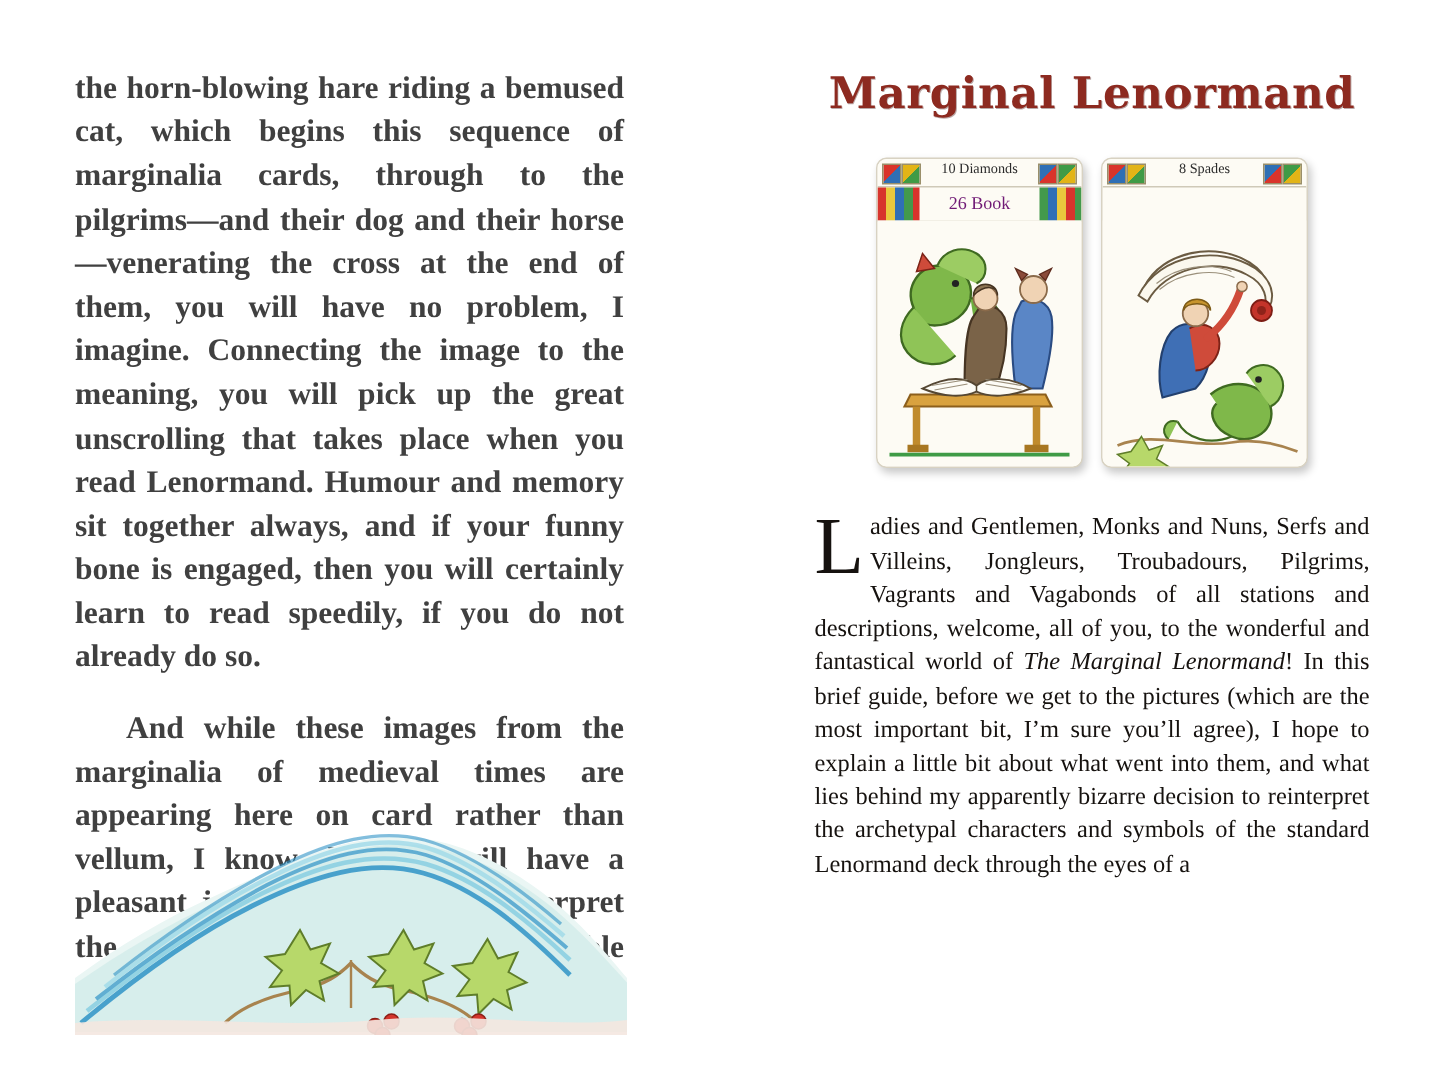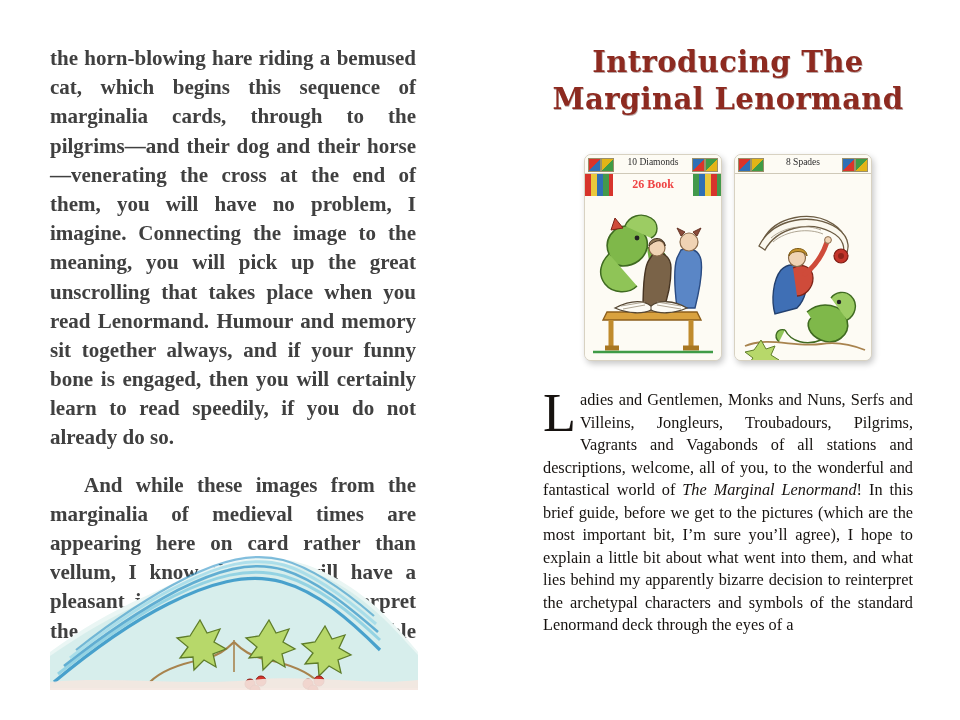--- a/index.html
+++ b/index.html
@@ -78,21 +78,21 @@
     color: #8d2a20;
     text-shadow: 0.6px 0.6px 0 rgba(60,10,5,0.35);
   }
   .heading .line {
     display: block;
     white-space: nowrap;
   }
 
   
   .cards {
-    margin-top: 36px;
+    margin-top: 24px;
     display: flex;
     justify-content: center;
     gap: 12px;
   }
   .card {
     width: 136px;
     height: 205px;
     background: #fdfbf4;
     border: 1px solid #d8d2c2;
     border-radius: 7px;
@@ -132,23 +132,23 @@
   .card-title-row {
     height: 22px;
     position: relative;
     border-bottom: 1px solid #cfc9b8;
   }
   .card-title {
     position: absolute;
     left: 0; right: 0; top: 3px;
     text-align: center;
     font-family: "Liberation Serif", serif;
-    font-weight: bold;
+    font-weight: normal;
     font-size: 12px;
-    color: #ef4444;
+    color: #701a75;
   }
   .stripe {
     position: absolute;
     top: 0;
     width: 28px;
     height: 22px;
   }
   .stripe.left { left: 0; background: repeating-linear-gradient(90deg,#d7342c 0 6px,#e9c93d 6px 12px,#2f6fb5 12px 18px,#43994b 18px 24px,#d7342c 24px 28px); }
   .stripe.right { right: 0; background: repeating-linear-gradient(90deg,#43994b 0 6px,#2f6fb5 6px 12px,#e9c93d 12px 18px,#d7342c 18px 24px,#43994b 24px 28px); }
 
@@ -227,21 +227,20 @@
       </g>
 
       <path d="M0,182 C60,176 140,186 200,180 C260,174 320,186 368,180 L368,190 L0,190 Z" fill="#f4e7e0" opacity="0.9"></path>
     </g>
   </svg>
 </div>
 
 <div class="right-page">
 
   <div class="heading">
-    <span class="line">Introducing The</span>
     <span class="line">Marginal Lenormand</span>
   </div>
 
   <div class="cards">
 
     <div class="card">
       <div class="card-top">
         <span class="corner tl"></span>
         <span class="corner tl2"></span>
         <span class="pip-label">10 Diamonds</span>

